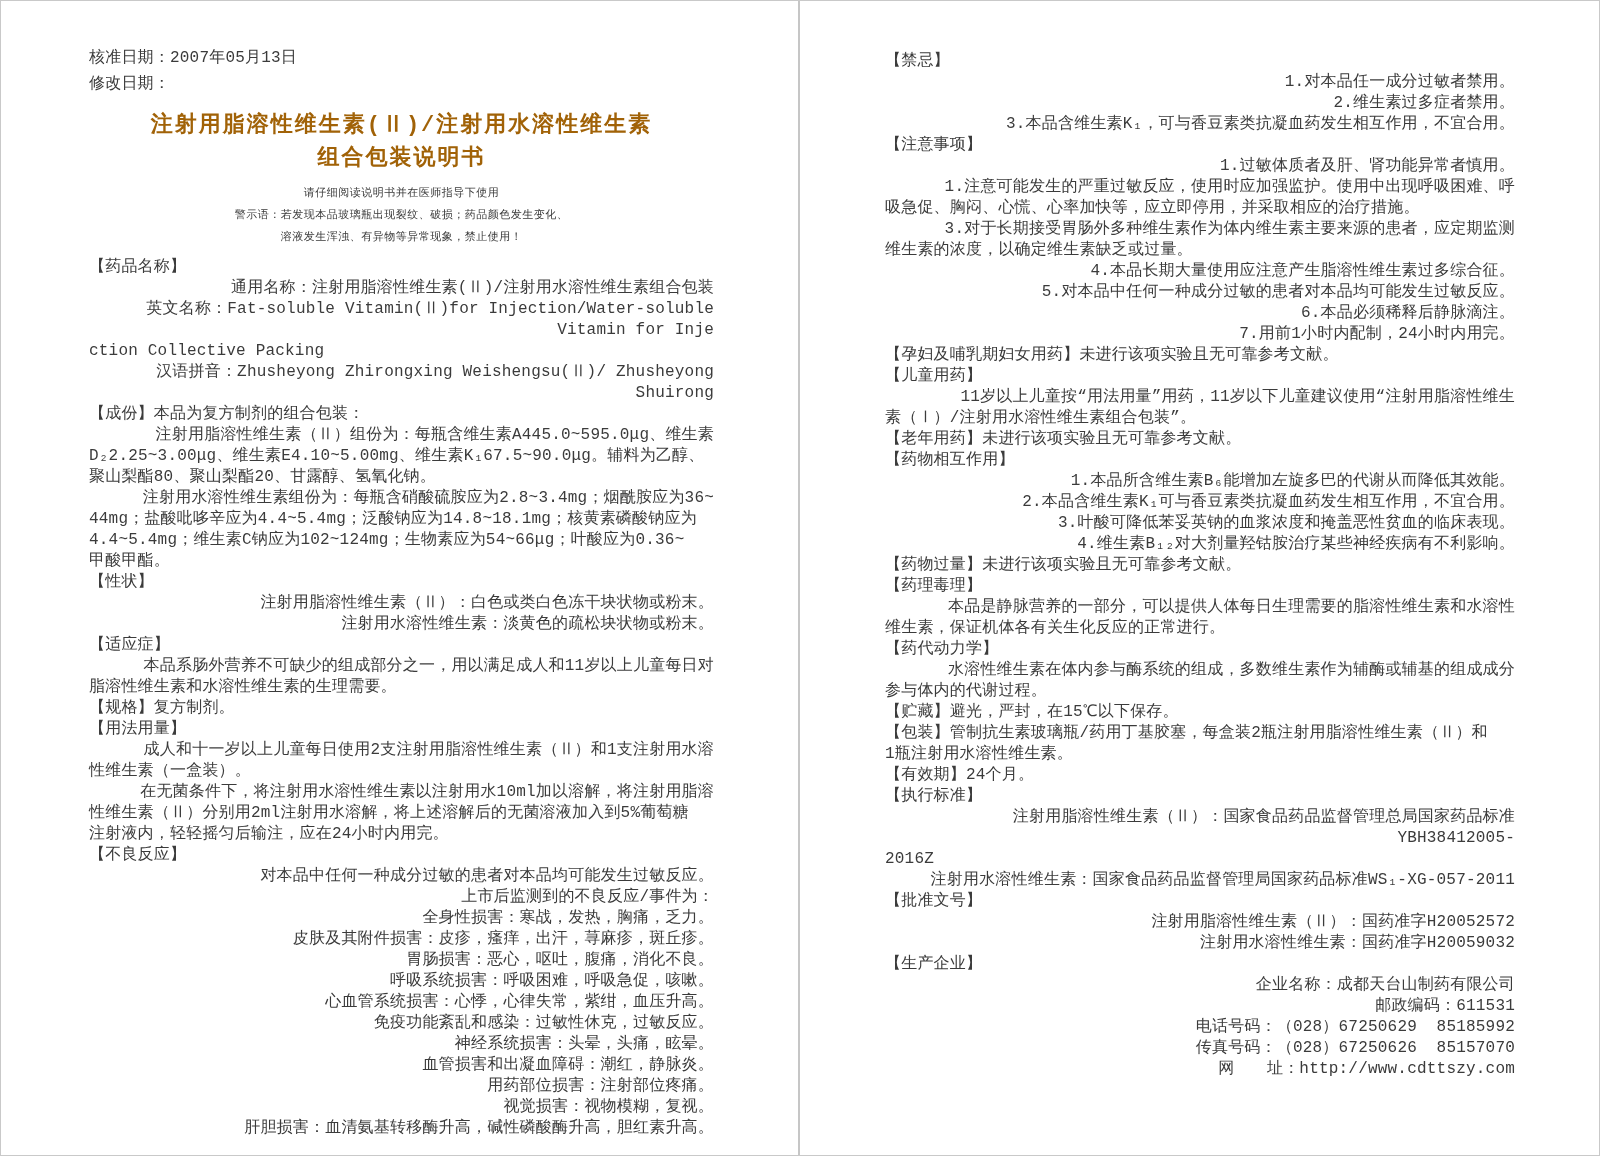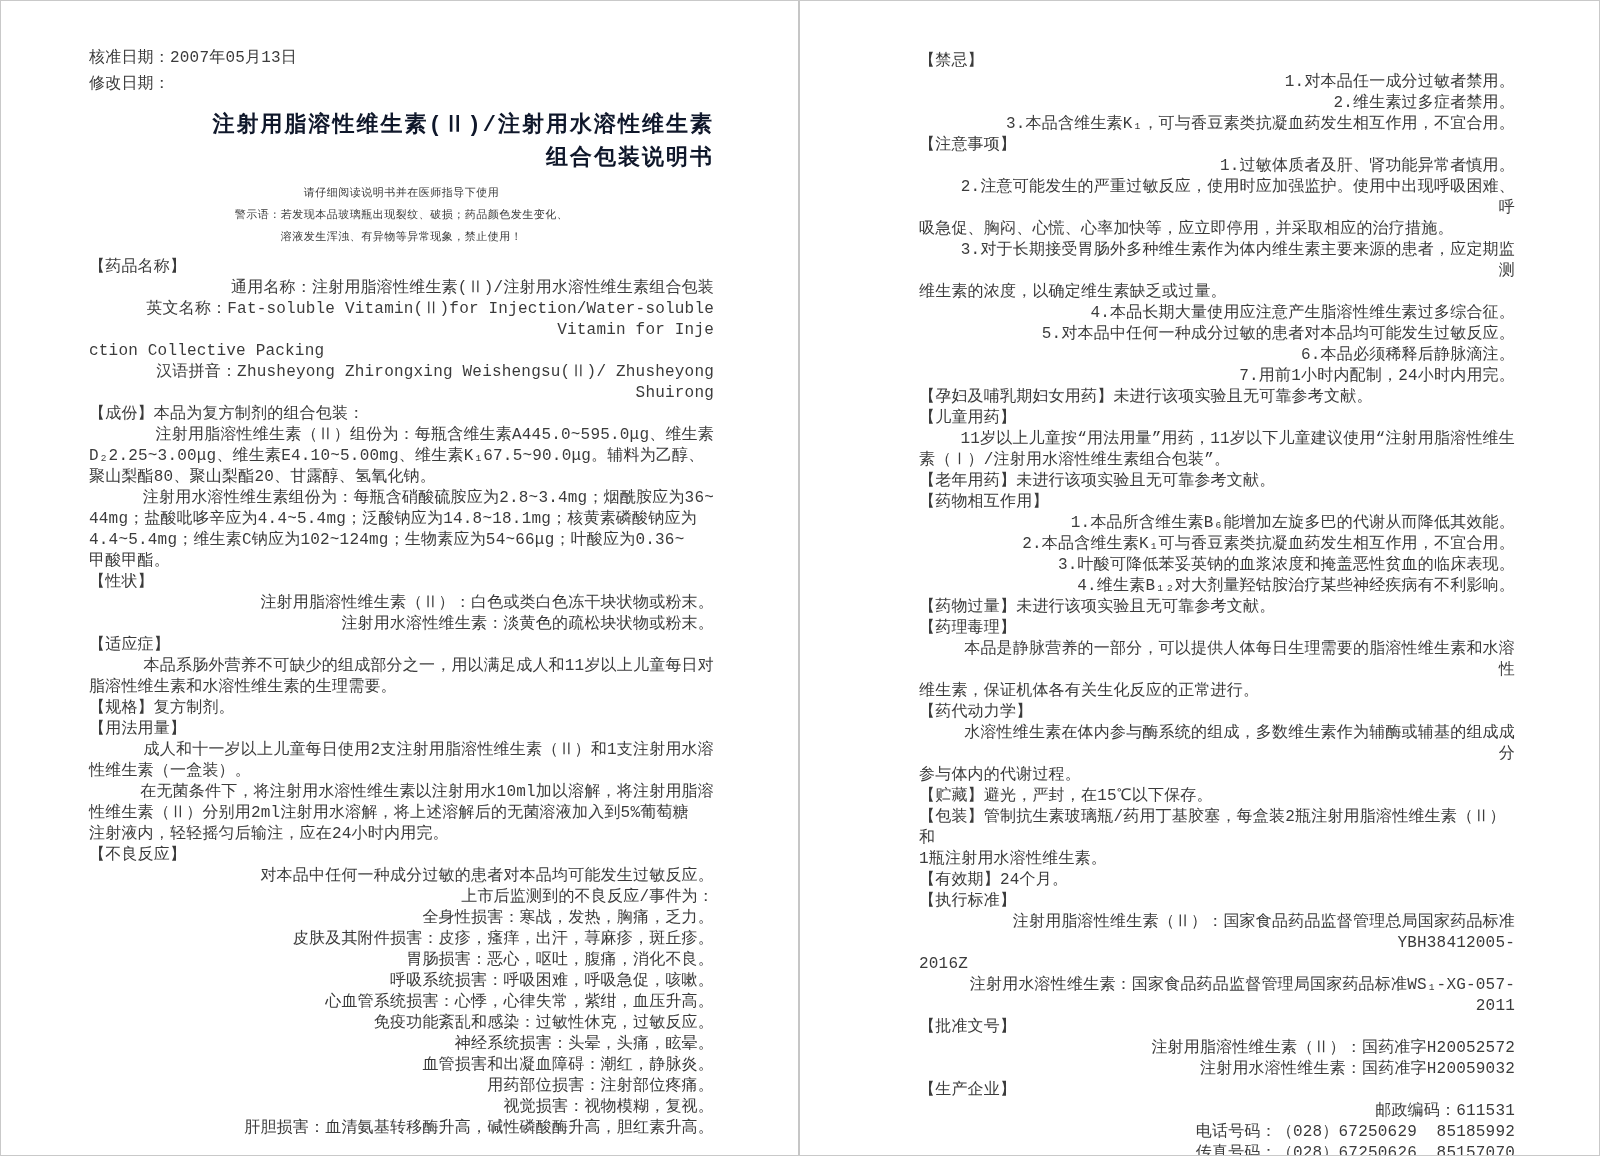--- a/index.html
+++ b/index.html
@@ -8,24 +8,24 @@
     width:1600px;height:1156px;
     box-sizing:border-box;
     background:#ffffff;
     border:1px solid #c9c9c9;
     display:flex;
     font-family:Liberation Mono, monospace;
     color:#3b3b3b;
   }
   .page{box-sizing:border-box;height:100%;background:#fff;overflow:hidden;}
   .page-left{flex:0 0 799px;border-right:2px solid #c6c6c6;padding:44px 84px 0 88px;}
-  .page-right{flex:1 1 auto;padding:50px 84px 0 119px;}
+  .page-right{flex:1 1 auto;padding:50px 84px 0 85px;}
   .line{font-size:16px;line-height:21px;white-space:pre-wrap;letter-spacing:0.2px;}
   .meta{line-height:26px;}
-  .title{font-size:22px;font-weight:700;text-align:right;line-height:33px;letter-spacing:2px;color:#0f172a;margin:0;}
+  .title{font-size:22px;font-weight:700;text-align:center;line-height:33px;letter-spacing:2px;color:#a16207;margin:0;}
   .title-first{margin-top:12px;}
   .notice{font-size:11px;line-height:22px;text-align:center;letter-spacing:0.5px;color:#3a3a3a;}
   .notice-first{margin-top:7px;}
   .body-block{margin-top:9px;}
   .i{text-indent:33px;text-align:right;}
   .h,.f{text-indent:0;}
 </style>
 </head>
 <body>
 
@@ -84,21 +84,21 @@
   </section>
 
   <section class="page page-right">
     <div class="body-block" id="right-body" style="margin-top:0;">
         <div class="line h">【禁忌】</div>
         <div class="line i">1.对本品任一成分过敏者禁用。</div>
         <div class="line i">2.维生素过多症者禁用。</div>
         <div class="line i">3.本品含维生素K₁，可与香豆素类抗凝血药发生相互作用，不宜合用。</div>
         <div class="line h">【注意事项】</div>
         <div class="line i">1.过敏体质者及肝、肾功能异常者慎用。</div>
-        <div class="line i">2.注意可能发生的严重过敏反应，使用时应加强监护。使用中出现呼吸困难、呼</div>
+        <div class="line i">1.注意可能发生的严重过敏反应，使用时应加强监护。使用中出现呼吸困难、呼</div>
         <div class="line f">吸急促、胸闷、心慌、心率加快等，应立即停用，并采取相应的治疗措施。</div>
         <div class="line i">3.对于长期接受胃肠外多种维生素作为体内维生素主要来源的患者，应定期监测</div>
         <div class="line f">维生素的浓度，以确定维生素缺乏或过量。</div>
         <div class="line i">4.本品长期大量使用应注意产生脂溶性维生素过多综合征。</div>
         <div class="line i">5.对本品中任何一种成分过敏的患者对本品均可能发生过敏反应。</div>
         <div class="line i">6.本品必须稀释后静脉滴注。</div>
         <div class="line i">7.用前1小时内配制，24小时内用完。</div>
         <div class="line h">【孕妇及哺乳期妇女用药】未进行该项实验且无可靠参考文献。</div>
         <div class="line h">【儿童用药】</div>
         <div class="line i">11岁以上儿童按“用法用量”用药，11岁以下儿童建议使用“注射用脂溶性维生</div>
@@ -121,20 +121,21 @@
         <div class="line f">1瓶注射用水溶性维生素。</div>
         <div class="line h">【有效期】24个月。</div>
         <div class="line h">【执行标准】</div>
         <div class="line i">注射用脂溶性维生素（Ⅱ）：国家食品药品监督管理总局国家药品标准YBH38412005-</div>
         <div class="line f">2016Z</div>
         <div class="line i">注射用水溶性维生素：国家食品药品监督管理局国家药品标准WS₁-XG-057-2011</div>
         <div class="line h">【批准文号】</div>
         <div class="line i">注射用脂溶性维生素（Ⅱ）：国药准字H20052572</div>
         <div class="line i">注射用水溶性维生素：国药准字H20059032</div>
         <div class="line h">【生产企业】</div>
+        <div class="line i">企业名称：成都天台山制药有限公司</div>
         <div class="line i">邮政编码：611531</div>
         <div class="line i">电话号码：（028）67250629  85185992</div>
         <div class="line i">传真号码：（028）67250626  85157070</div>
         <div class="line i">网　　址：http://www.cdttszy.com</div>
       </div>
   </section>
 
 </div>
 
 </body></html>

